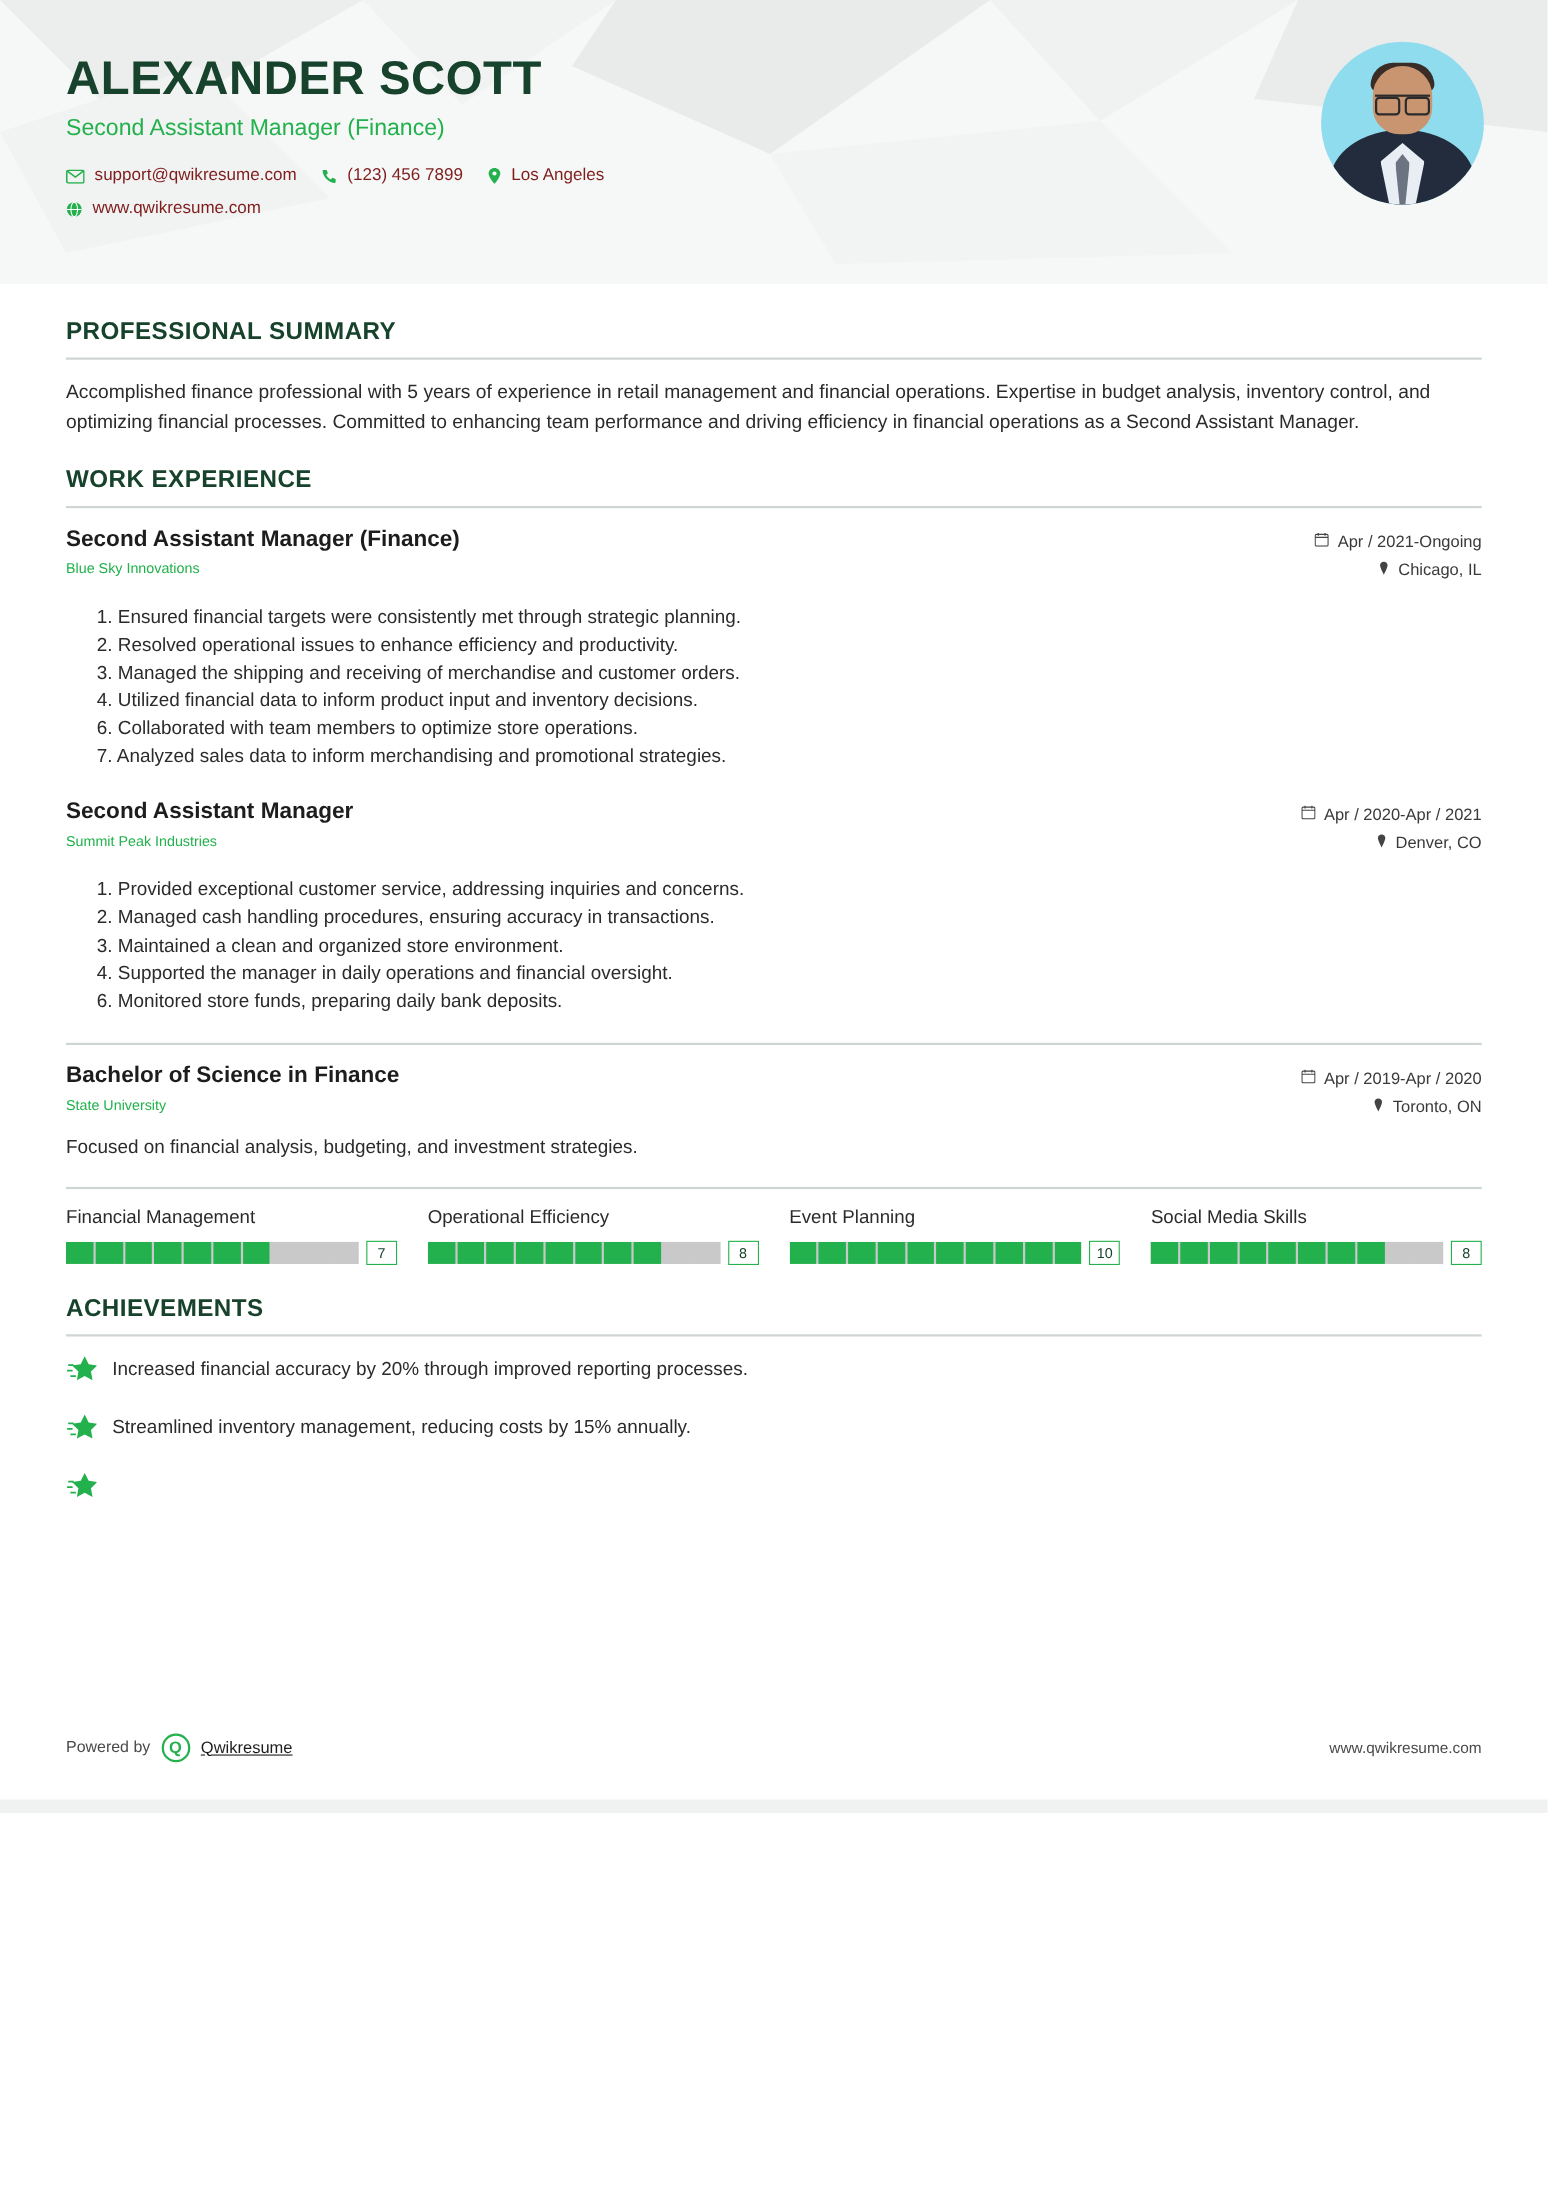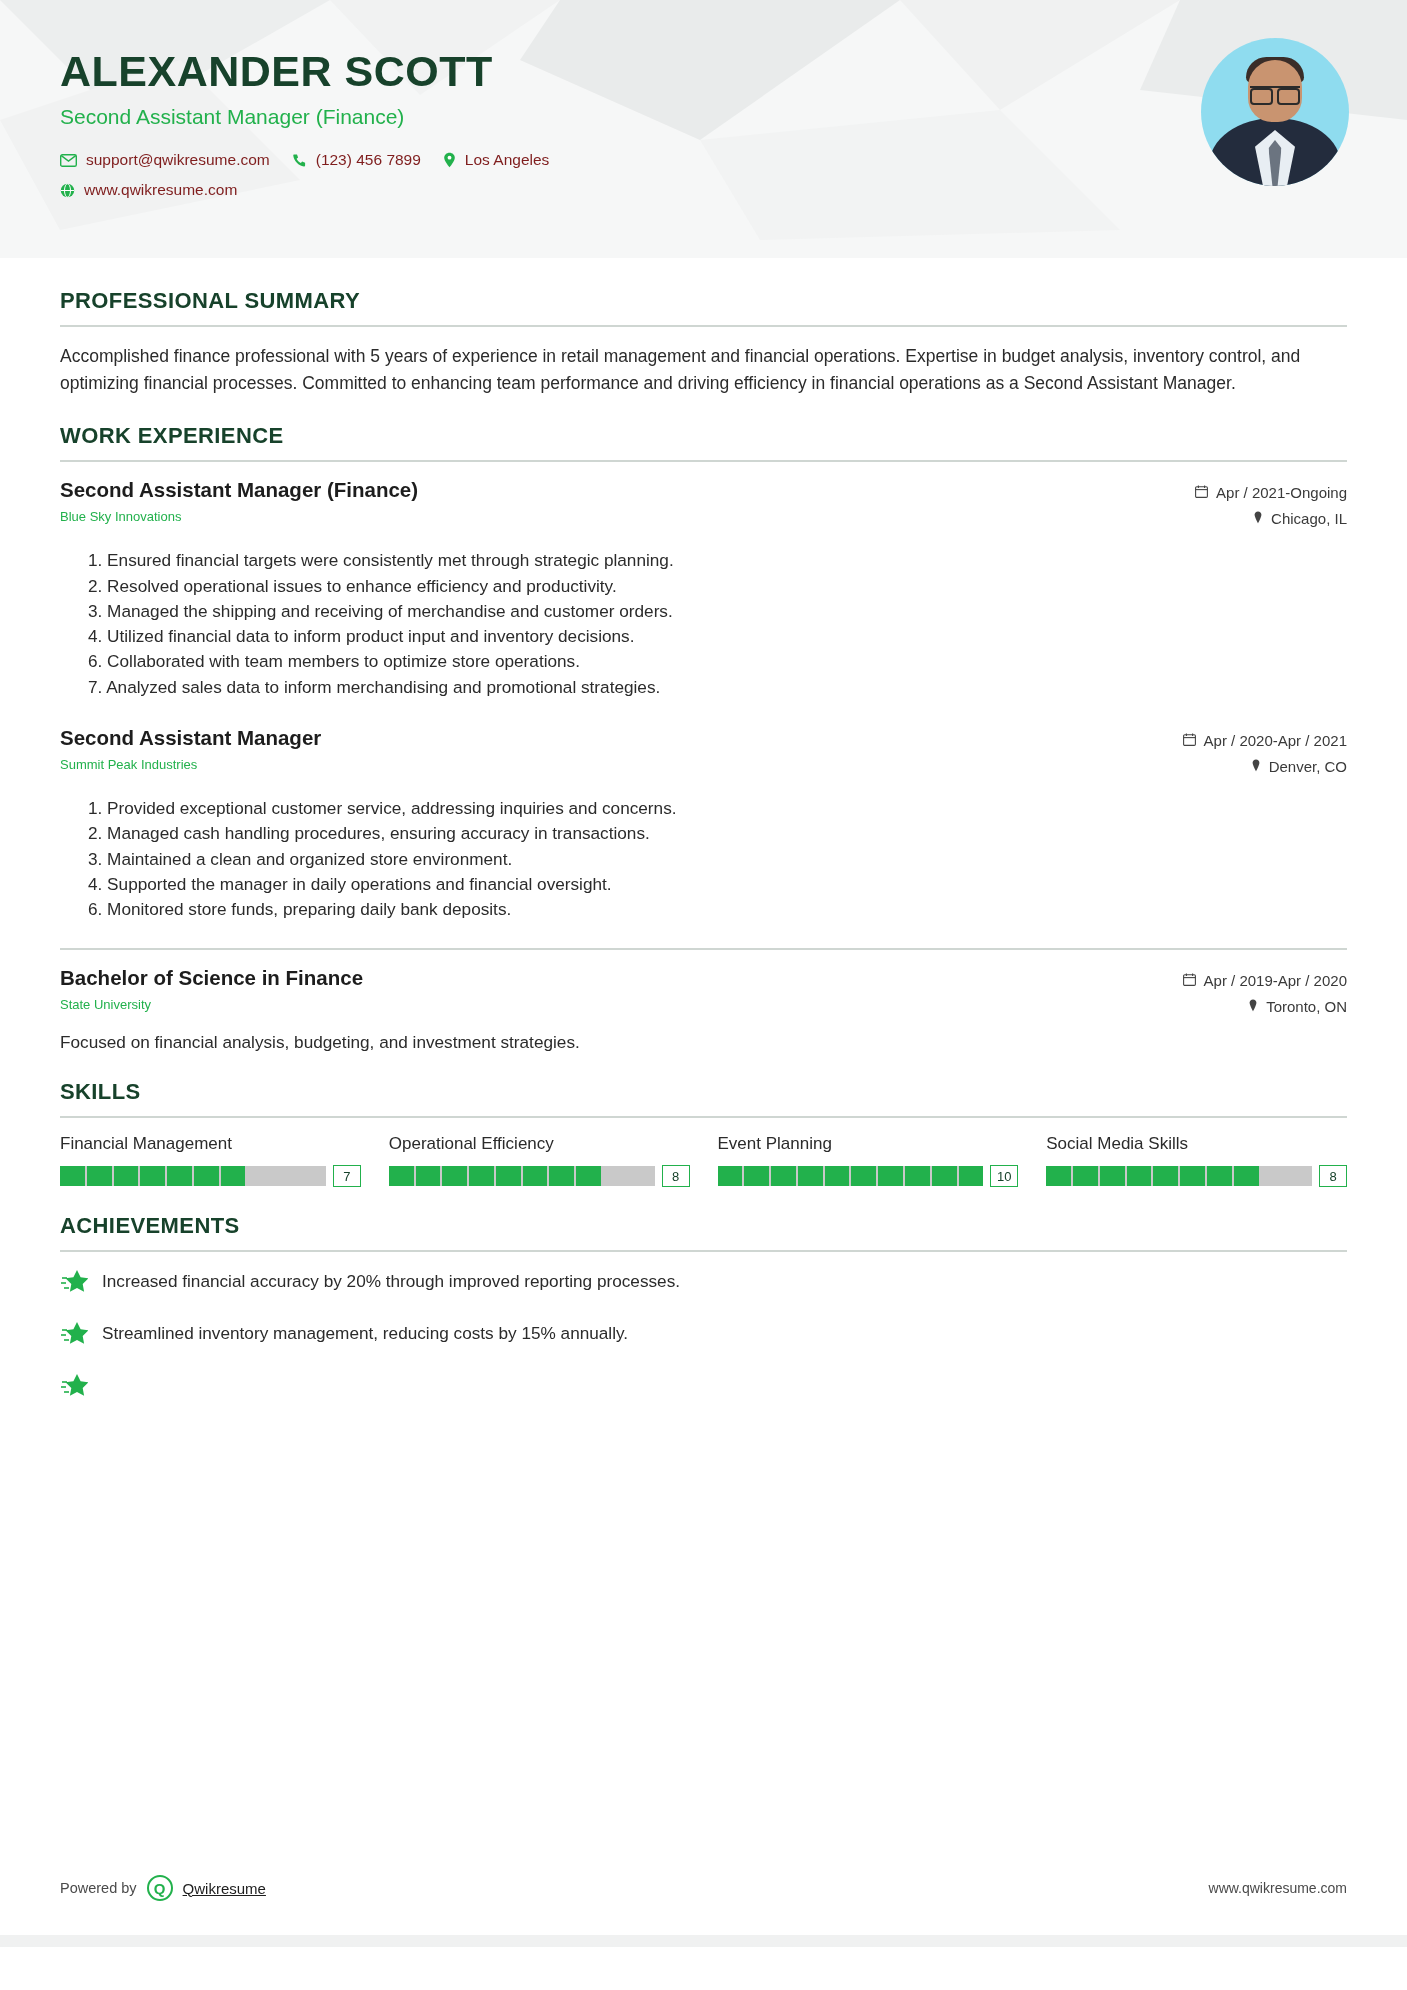--- a/index.html
+++ b/index.html
@@ -10,21 +10,21 @@
     background: #ffffff;
     font-family: "Liberation Sans", sans-serif;
     color: #222;
     position: relative;
     overflow: hidden;
   }
 
   .page {
     position: relative;
     width: 1407px;
-    height: 1947px;
+    height: 1648px;
     background: #fff;
   }
 
   
   .header {
     position: relative;
     height: 262px;
     background: #f7f8f8;
     overflow: hidden;
   }
@@ -474,21 +474,20 @@
               </span>
               <span>Toronto, ON</span>
             </div>
           </div>
         </div>
         <div class="edu-desc">Focused on financial analysis, budgeting, and investment strategies.</div>
       </div>
     </div>
 
     <div class="section">
-      <div class="section-title">SKILLS</div>
       <div class="rule"></div>
 
       <div class="skills-grid">
         <div>
           <div class="skill-name">Financial Management</div>
           <div class="skill-bar-row">
             <div class="skill-bar">
                 <div class="skill-seg on"></div>
                 <div class="skill-seg on"></div>
                 <div class="skill-seg on"></div>

